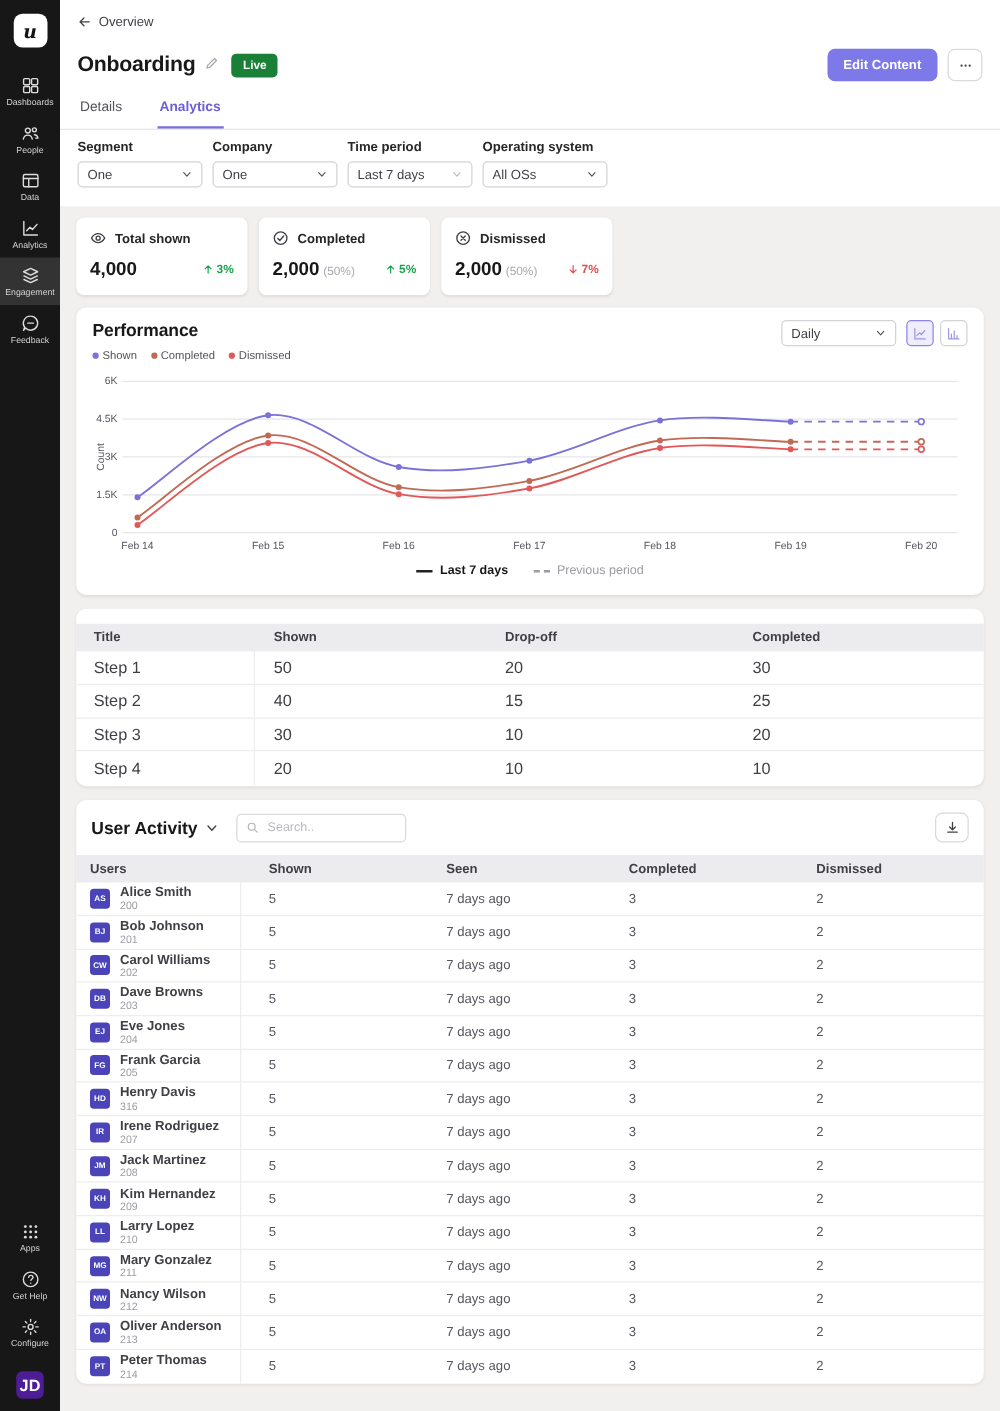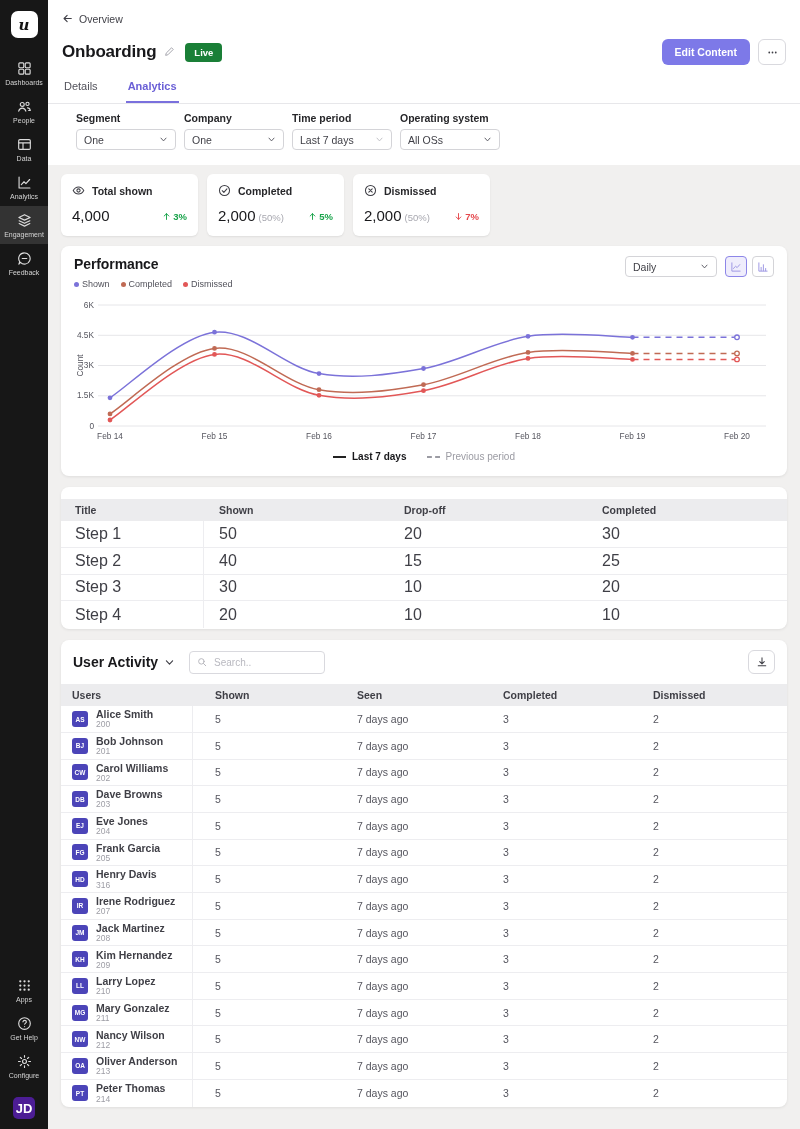--- a/index.html
+++ b/index.html
@@ -47,40 +47,40 @@
   .live-badge { background:#1a7f37; color:#fff; font-size:9.5px; font-weight:700; padding:4px 9px; border-radius:4px; margin-left:2px; }
   .header-actions { margin-left:auto; display:flex; gap:8px; align-items:center; }
   .btn-primary { background:#7d79e8; color:#fff; border:none; border-radius:6px; font-size:10.5px; font-weight:700; padding:7px 13px; font-family:inherit; cursor:pointer; }
   .btn-more { background:#fff; border:1px solid #d9d9de; border-radius:6px; width:28px; height:26px; display:flex; align-items:center; justify-content:center; cursor:pointer; }
   .btn-more svg { width:13px; height:13px; fill:#3f3f46; }
   .tabs { display:flex; gap:26px; margin-top:15px; }
   .tab { font-size:11px; color:#52525b; padding:0 2px 9px; border-bottom:2.5px solid transparent; cursor:pointer; }
   .tab.active { color:#6a5fd6; font-weight:700; border-color:#7a70dd; }
   .header-divider { height:1px; background:#e7e7ea; }
 
-  .filters { background:#fff; padding:8px 28px 15px; display:flex; gap:8px; }
+  .filters { background:#fff; padding:8px 14px 15px; display:flex; gap:8px; }
   .filter { display:flex; flex-direction:column; gap:5px; }
   .filter label { font-size:10.5px; font-weight:700; color:#27272a; }
   .select {
     width:100px; height:21px; border:1px solid #d4d4d8; border-radius:4px;
     display:flex; align-items:center; justify-content:space-between;
     padding:0 7px; font-size:10.5px; color:#3f3f46; background:#fff; cursor:pointer;
   }
   .select svg { width:9px; height:9px; stroke:#52525b; fill:none; stroke-width:1.6; stroke-linecap:round; stroke-linejoin:round; flex-shrink:0; }
   .select.muted svg { stroke:#bcbcc2; }
 
   .content { padding:9px 13px 0; }
 
   
   .stats { display:flex; gap:9px; margin-bottom:10px; }
   .stat-card { background:#fff; border-radius:6px; box-shadow:0 1px 2px rgba(0,0,0,.08); width:137px; padding:10px 11px 12px; }
   .stat-head { display:flex; gap:7px; align-items:center; font-size:10.5px; font-weight:700; color:#27272a; }
   .stat-head svg { width:13px; height:13px; stroke:#3f3f46; fill:none; stroke-width:1.3; stroke-linecap:round; stroke-linejoin:round; }
   .stat-value-row { display:flex; align-items:baseline; margin-top:10px; }
-  .stat-value { font-size:15px; font-weight:400; color:#18181b; }
+  .stat-value { font-size:15px; font-weight:700; color:#18181b; }
   .stat-pct { font-size:9.5px; color:#a8a8b0; margin-left:3px; }
   .stat-delta { margin-left:auto; font-size:9.5px; font-weight:700; display:flex; align-items:center; gap:2px; }
   .stat-delta svg { width:9px; height:9px; fill:none; stroke-width:1.7; stroke-linecap:round; stroke-linejoin:round; }
   .stat-delta.up { color:#18a34a; } .stat-delta.up svg { stroke:#18a34a; }
   .stat-delta.down { color:#e5484d; } .stat-delta.down svg { stroke:#e5484d; }
 
   
   .card { background:#fff; border-radius:8px; box-shadow:0 1px 3px rgba(0,0,0,.08); margin-bottom:11px; }
   h2 { font-size:14px; font-weight:700; color:#18181b; margin:0; letter-spacing:-.1px; }
 
@@ -101,21 +101,21 @@
   .pl-item { display:flex; align-items:center; gap:6px; }
   .pl-item.solid { color:#18181b; font-weight:700; }
   .pl-item.dashed { color:#9b9ba3; }
   .pl-swatch { width:13px; border-top:2px solid #222; }
   .pl-item.dashed .pl-swatch { border-top:2px dashed #9b9ba3; }
 
   
   .steps-card { padding:12px 0 1px; }
   .steps-card h2 { padding:0 14px 12px; }
   .t-head { display:grid; background:#ececee; font-size:10.5px; font-weight:700; color:#3f3f46; align-items:center; height:22px; }
-  .t-row { display:grid; align-items:center; border-bottom:1px solid #ededf0; font-size:16px; color:#3f3f46; }
+  .t-row { display:grid; align-items:center; border-bottom:1px solid #ededf0; font-size:13px; color:#3f3f46; }
   .t-row:last-child { border-bottom:none; }
   .steps-grid { grid-template-columns:129px 185px 198px 1fr; padding-left:14px; }
   .steps-grid > div:not(:first-child) { padding-left:15px; }
   .t-row.steps-grid { height:26.8px; }
   .t-row.steps-grid > div:first-child { border-right:1px solid #ededf0; height:100%; display:flex; align-items:center; }
 
   .users-card { padding-top:10px; margin-bottom:0; }
   .users-head { display:flex; align-items:center; padding:0 12px 10px; }
   .users-title { font-size:14px; font-weight:700; color:#18181b; display:flex; align-items:center; gap:6px; cursor:pointer; }
   .users-title svg { width:11px; height:11px; stroke:#3f3f46; fill:none; stroke-width:1.6; stroke-linecap:round; stroke-linejoin:round; }

